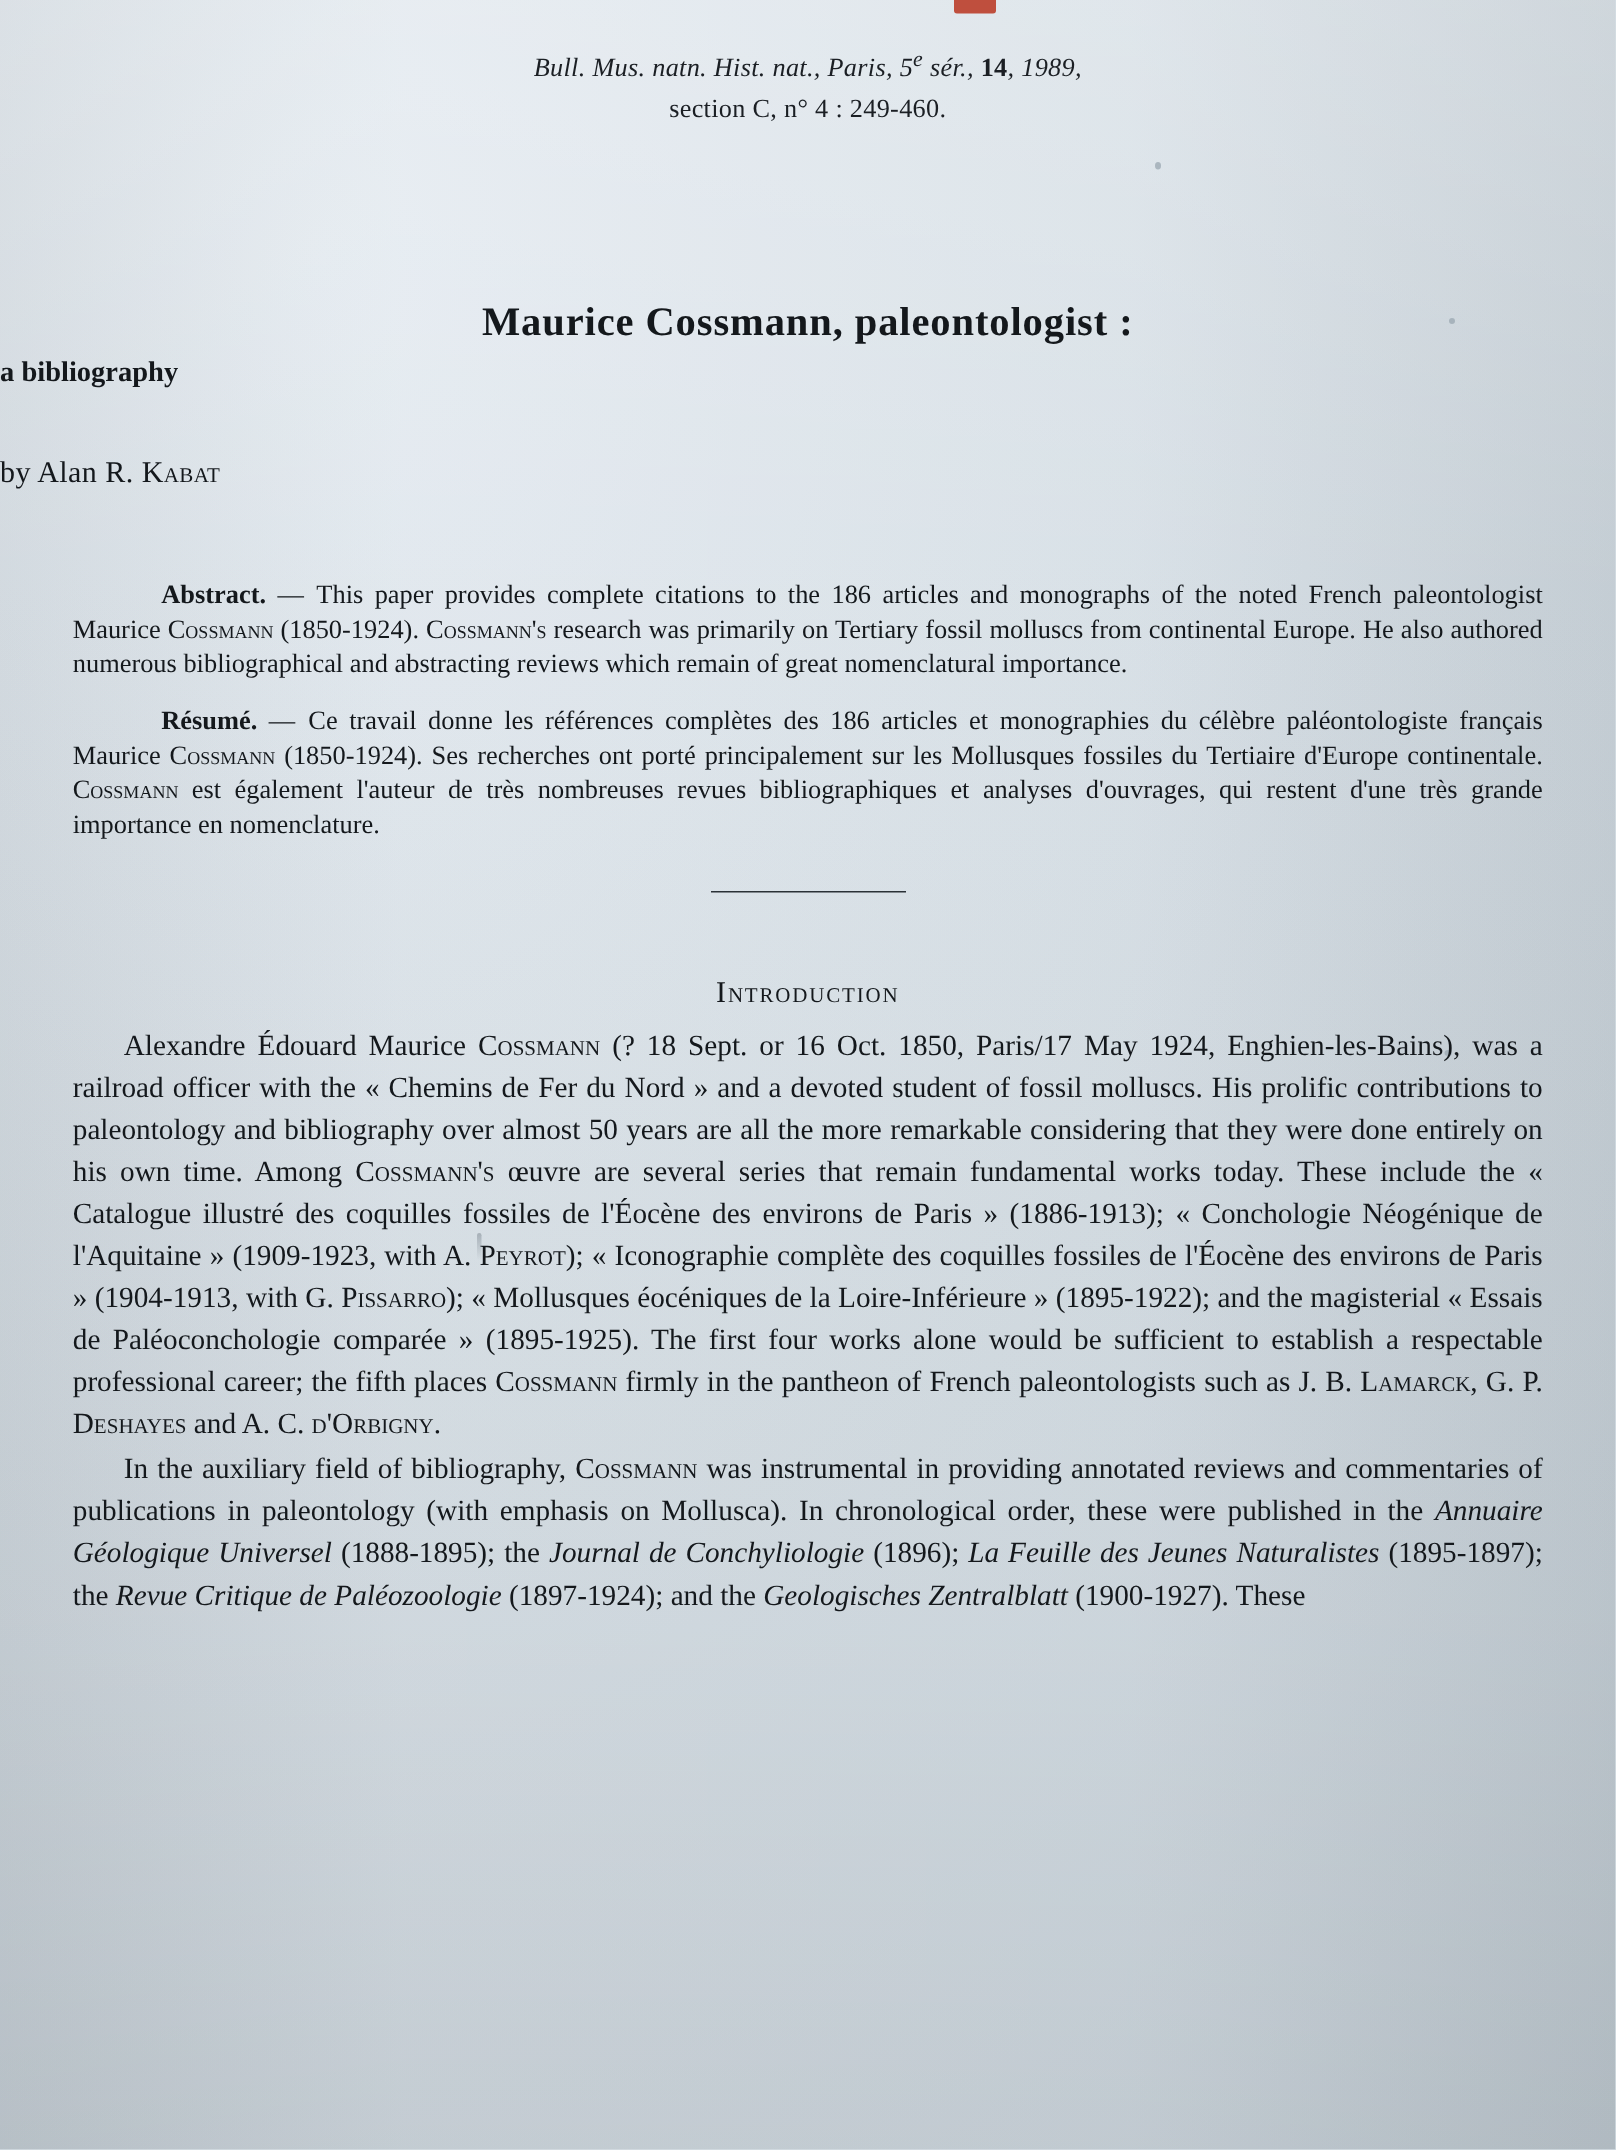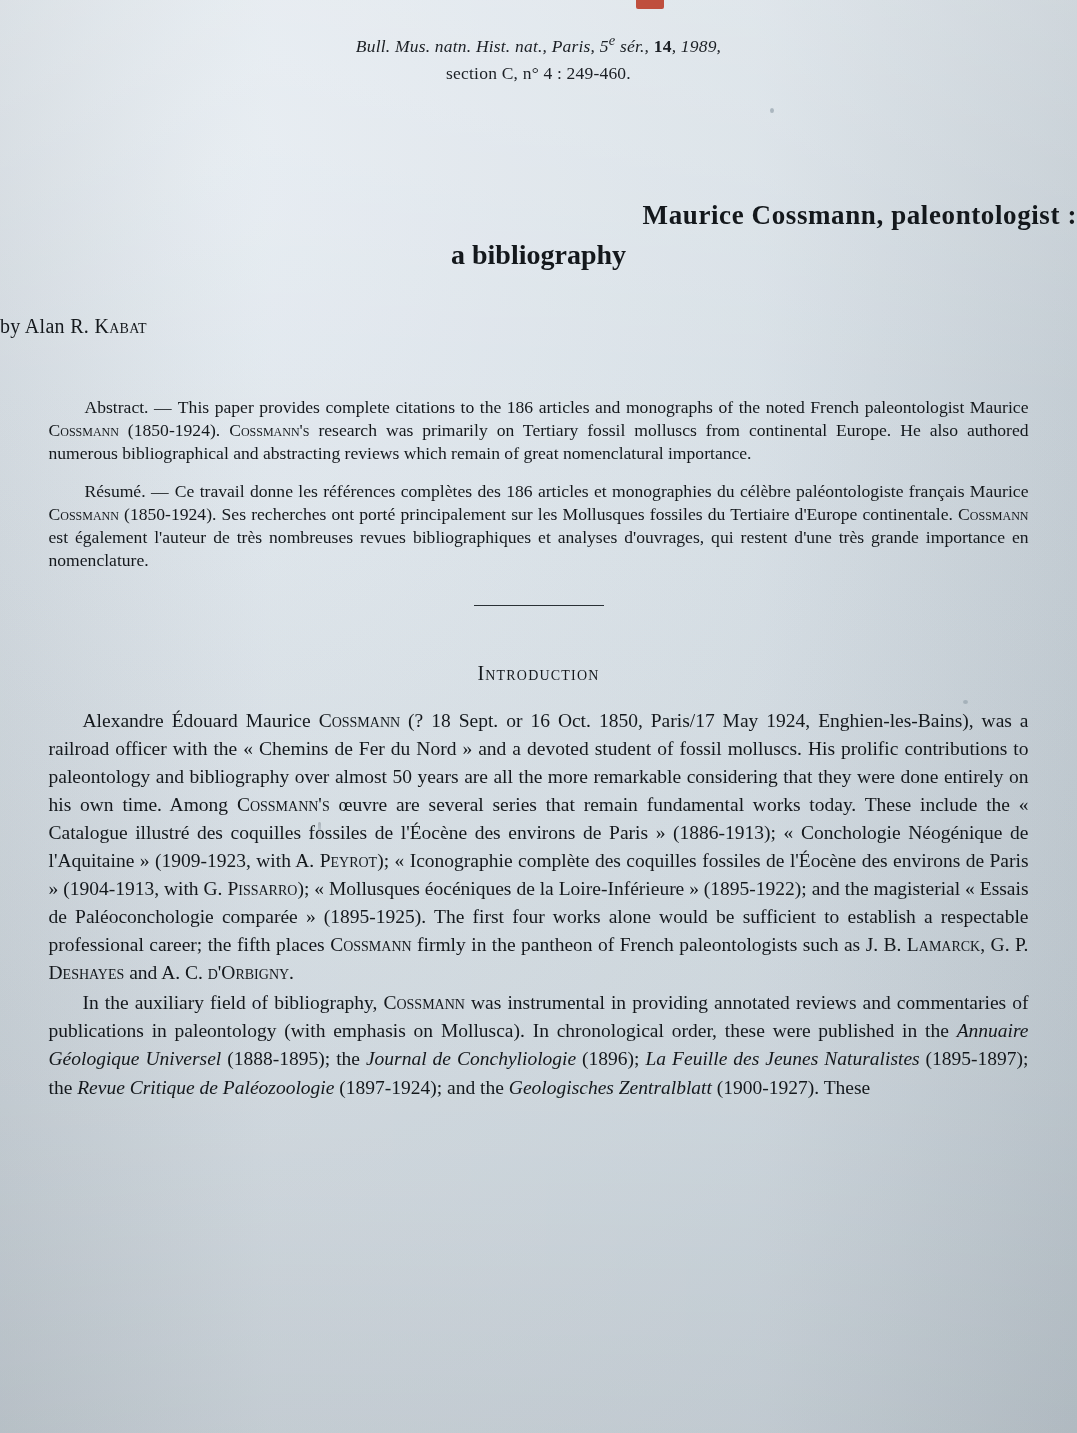--- a/index.html
+++ b/index.html
@@ -60,29 +60,29 @@
   .hdr1 .it { font-style: italic; }
 
   .speck {
     position: absolute;
     background: #9aa7b0;
     border-radius: 50%;
     opacity: 0.75;
   }
 
   h1.title {
-    text-align: right;
+    text-align: center;
     font-size: 27px;
     font-weight: bold;
     letter-spacing: 0.6px;
     margin: 0;
     line-height: 1.45;
   }
   .title-wrap { margin-top: 112px; }
-  .title-line2 { text-align: center; font-size: 28px; font-weight: bold; margin-top: 4px; }
+  .title-line2 { font-size: 19px; font-weight: bold; margin-top: 4px; }
 
   .byline {
     text-align: left;
     font-size: 20px;
     margin-top: 44px;
     letter-spacing: 0.3px;
   }
   .sc { font-variant: small-caps; }
 
   .body-col {
@@ -95,21 +95,21 @@
   p.abstract, p.resume, p.keywords {
     font-size: 17.6px;
     line-height: 1.32;
     text-align: justify;
     margin: 0;
     text-indent: 36px;
   }
   p.abstract { margin-top: 58px; }
   p.keywords { margin-top: 14px; }
   p.resume { margin-top: 14px; }
-  .lead { font-weight: normal; }
+  .lead { font-weight: bold; margin-left: 23px; }
   .dash { letter-spacing: 1px; }
 
   p.address {
     font-size: 16px;
     line-height: 1.3;
     margin: 34px 0 0 0;
     text-align: left;
   }
   p.address .it { font-style: italic; }
   .address-indent { display: block; padding-left: 40px; }
@@ -130,21 +130,21 @@
     margin: 56px 0 0 0;
   }
 
   p.body-par {
     font-size: 19.5px;
     line-height: 1.44;
     text-align: justify;
     margin: 0;
     text-indent: 34px;
   }
-  p.first-par { margin-top: 22px; }
+  p.first-par { margin-top: 10px; }
   p.body-par + p.body-par { margin-top: 2px; }
   .it { font-style: italic; }
 
   .fleck {
     position: absolute;
     width: 3px;
     height: 18px;
     background: linear-gradient(180deg, rgba(120,130,140,0.5), rgba(120,130,140,0));
     left: 318px;
     top: 822px;

